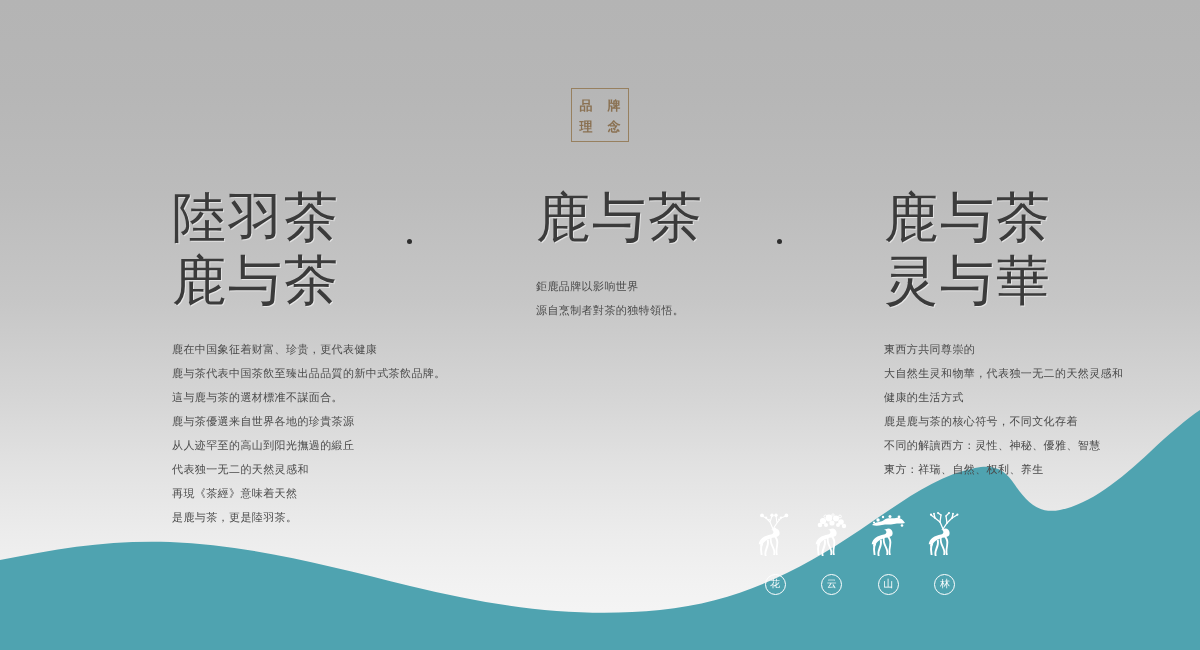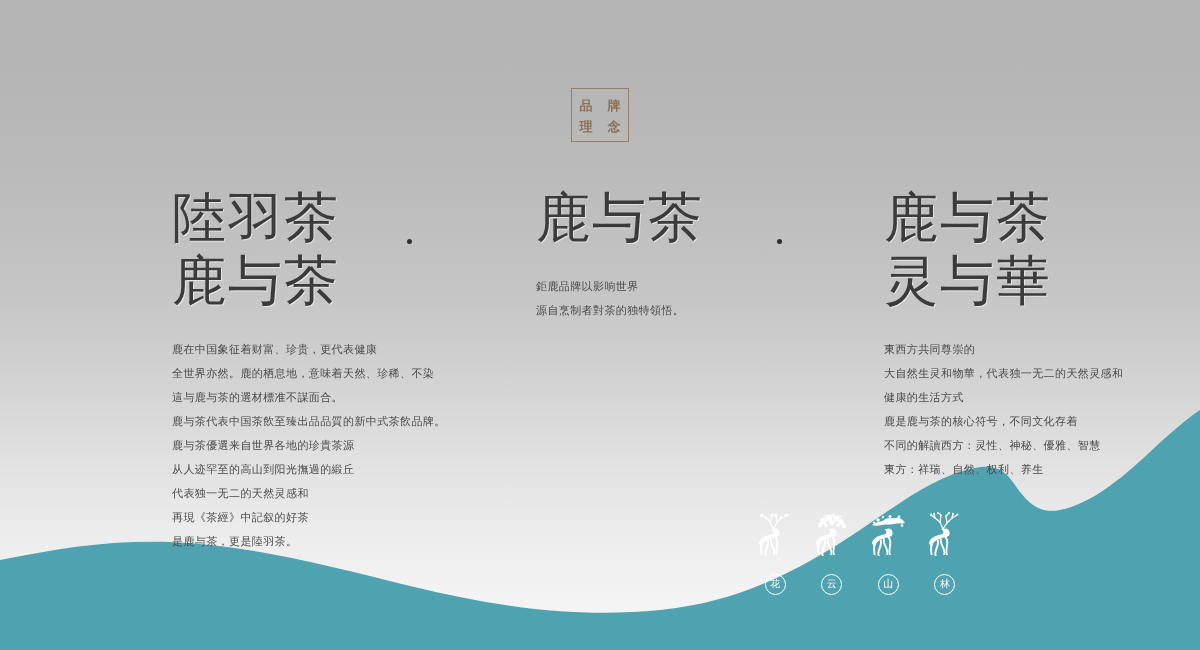--- a/index.html
+++ b/index.html
@@ -167,27 +167,26 @@
     <span class="bm-char">牌</span>
     <span class="bm-char">理</span>
     <span class="bm-char">念</span>
   </div>
 
   <div class="col" id="col-0">
     <div class="headline">陸羽茶</div>
     <div class="headline">鹿与茶</div>
     <div class="body-block">
       <div class="body-line">鹿在中国象征着财富、珍贵，更代表健康</div>
-      <div class="body-line">全世界亦然。鹿的栖息地，意味着天然、珍稀、不染</div>
+      <div class="body-line">鹿与茶代表中国茶飲至臻出品品質的新中式茶飲品牌。</div>
       <div class="body-line">這与鹿与茶的選材標准不謀面合。</div>
-      <div class="body-line">鹿与茶代表中国茶飲至臻出品品質的新中式茶飲品牌。</div>
       <div class="body-line">鹿与茶優選来自世界各地的珍貴茶源</div>
       <div class="body-line">从人迹罕至的高山到阳光撫過的緞丘</div>
       <div class="body-line">代表独一无二的天然灵感和</div>
-      <div class="body-line">再現《茶經》中記叙的好茶</div>
+      <div class="body-line">再現《茶經》意味着天然</div>
       <div class="body-line">是鹿与茶，更是陸羽茶。</div>
     </div>
   </div>
 
   <div class="col" id="col-1">
     <div class="headline">鹿与茶</div>
     <div class="body-block">
       <div class="body-line">鉅鹿品牌以影响世界</div>
       <div class="body-line">源自烹制者對茶的独特領悟。</div>
     </div>

